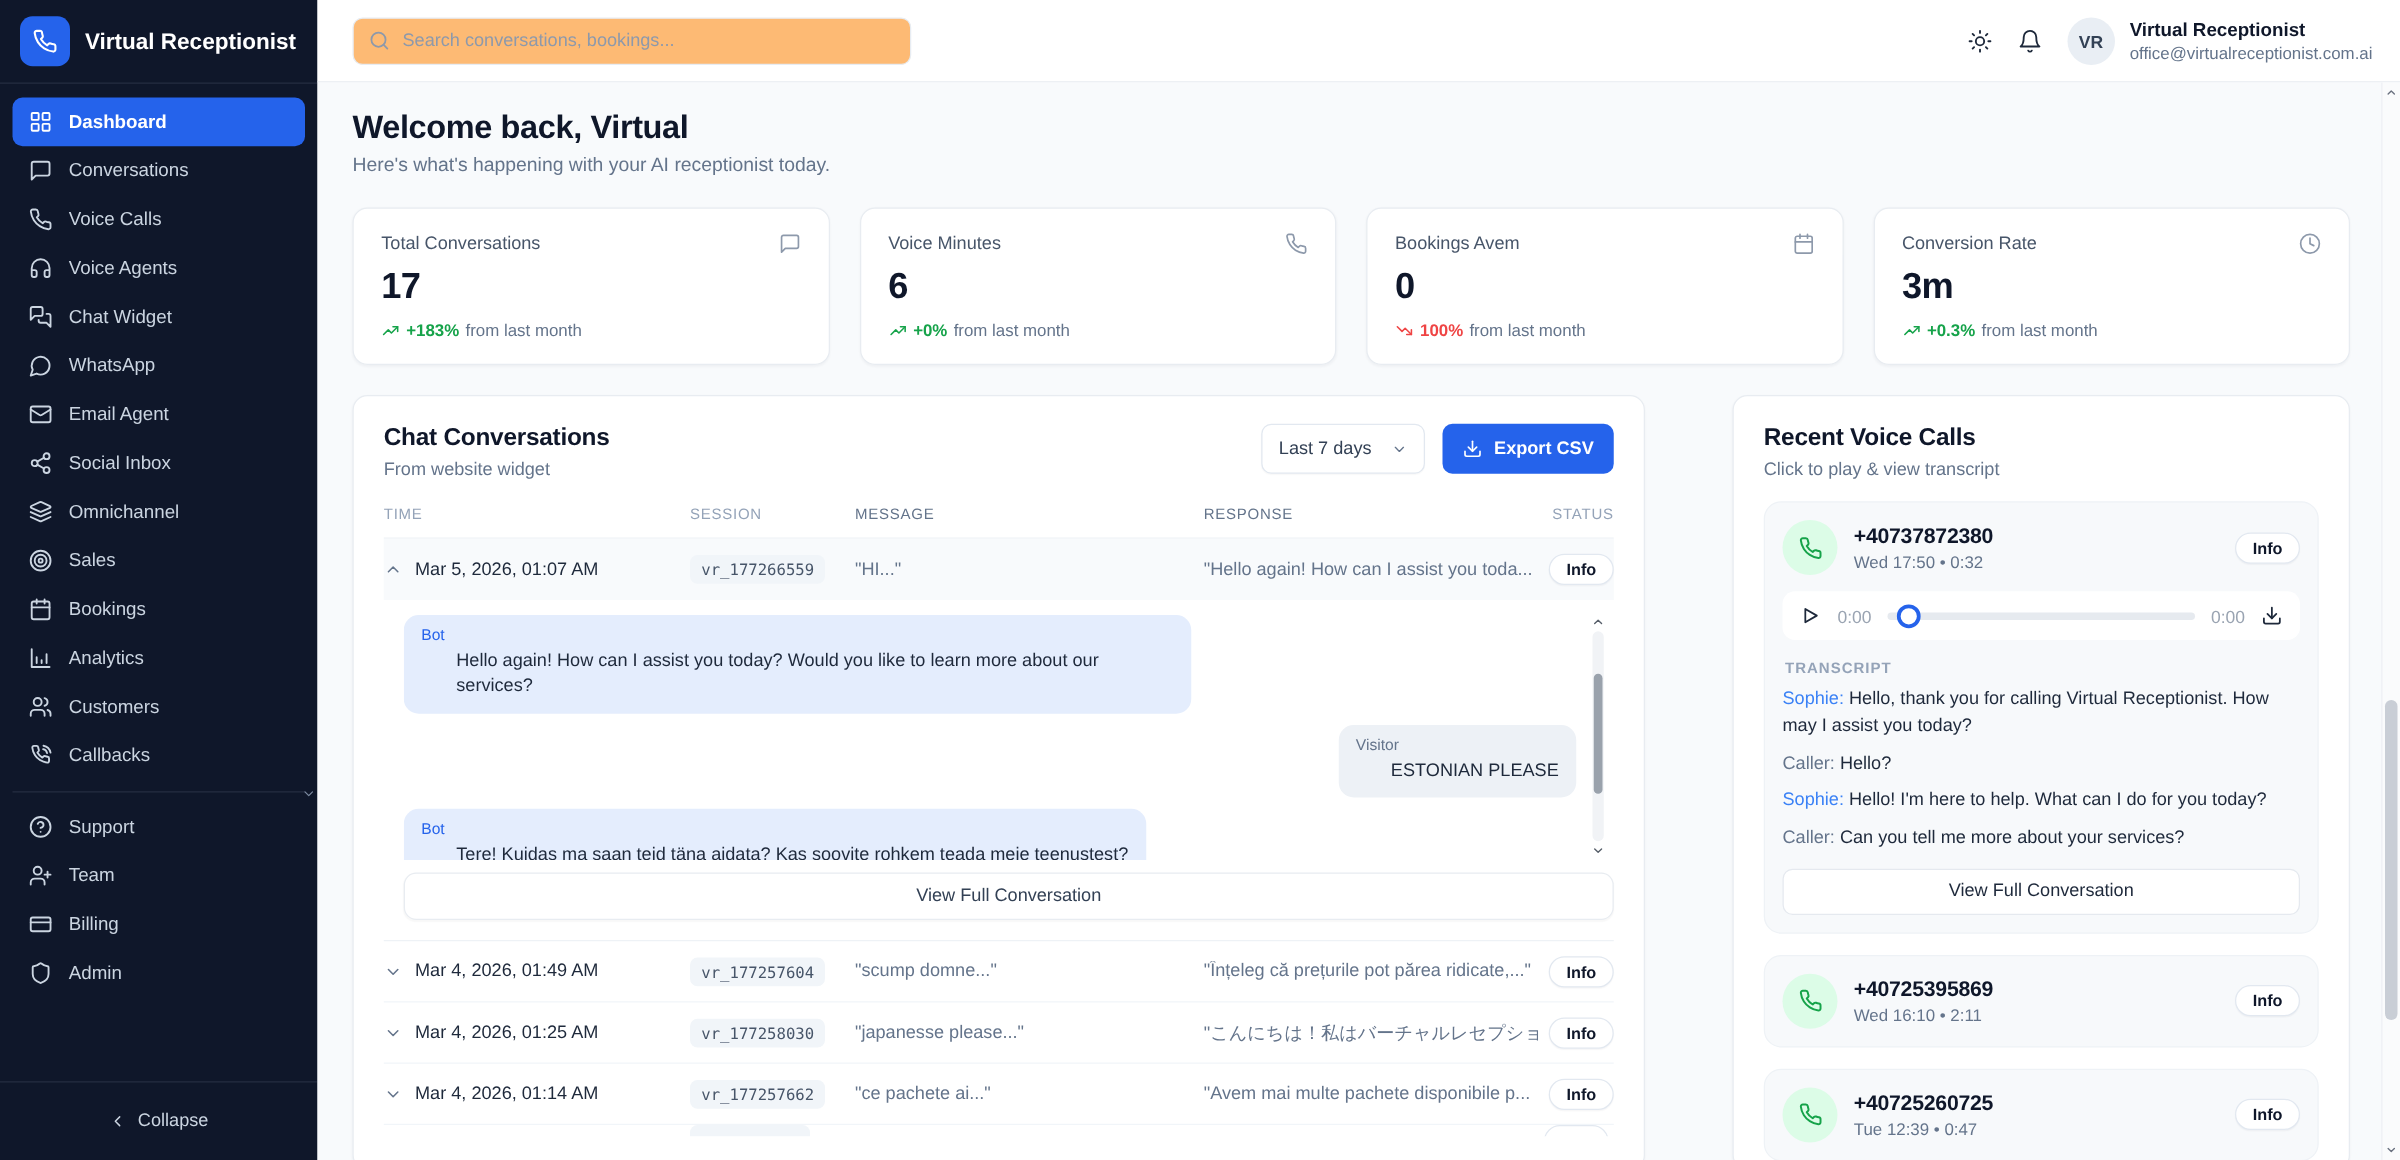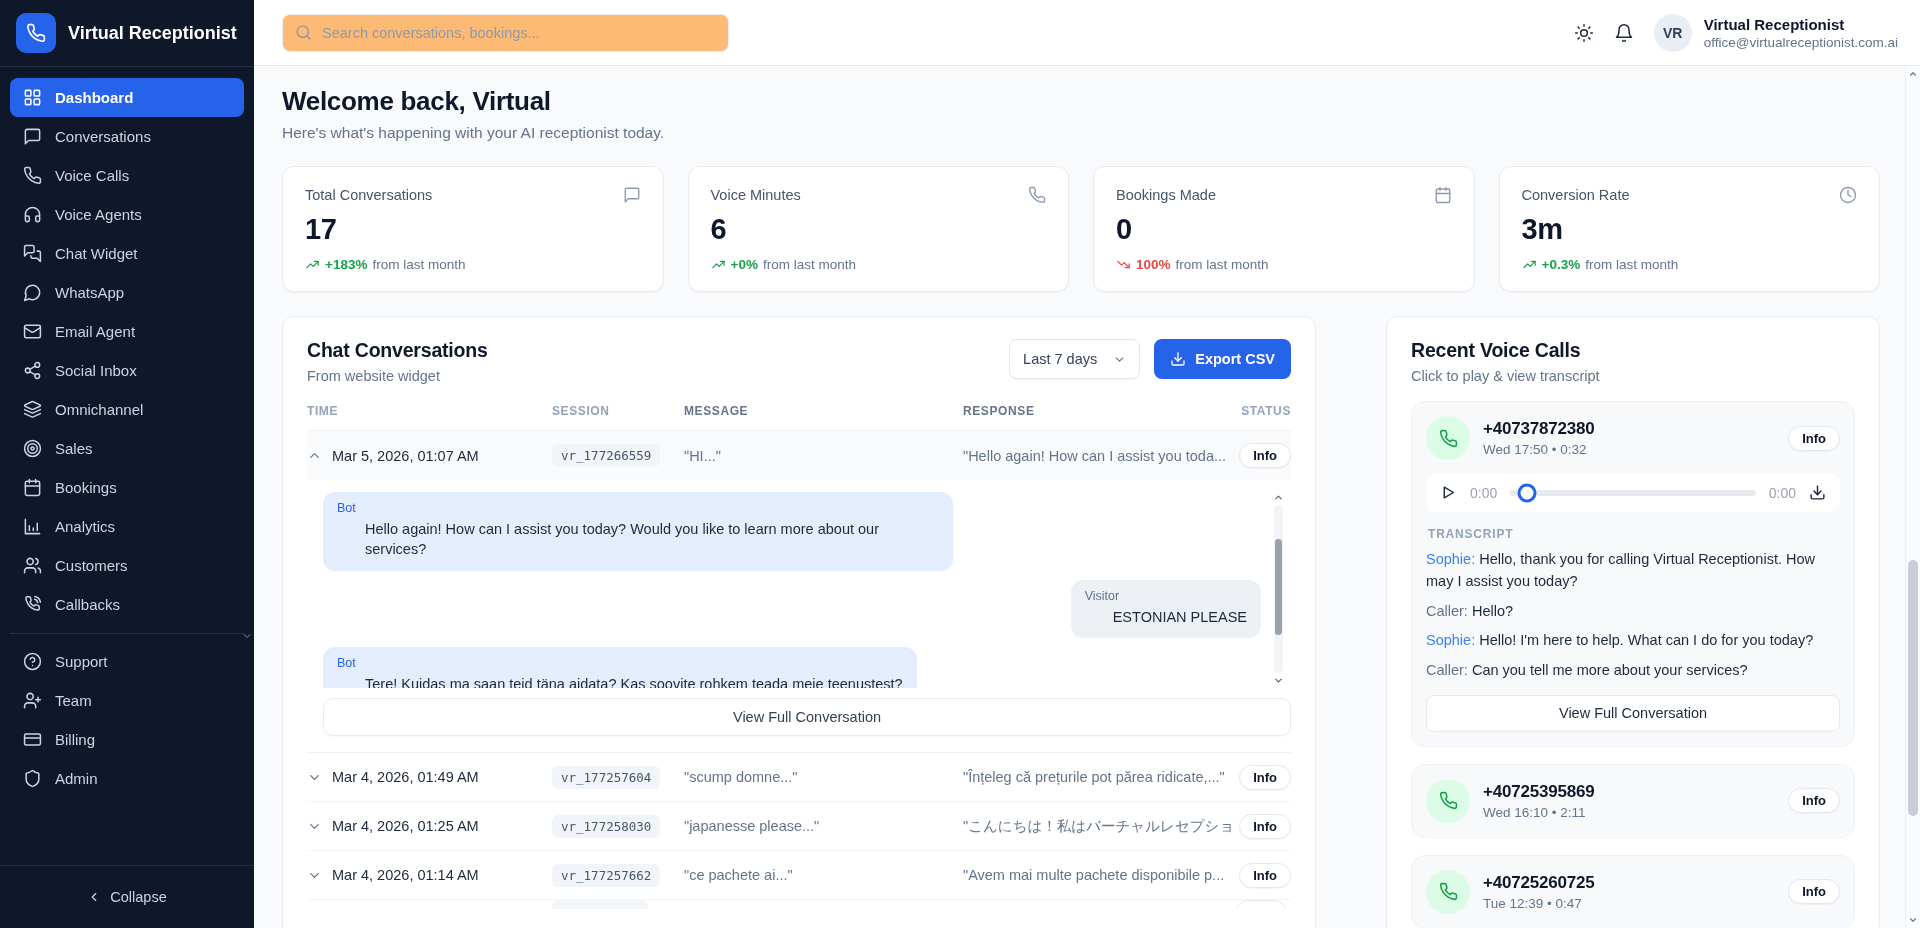--- a/index.html
+++ b/index.html
@@ -64,21 +64,21 @@
   .panel-head { display:flex; align-items:flex-start; }
   .panel-title { font-size:19.5px; font-weight:700; letter-spacing:-.2px; }
   .panel-sub { font-size:14.5px; color:#64748b; margin-top:6px; }
   .chat-controls { margin-left:auto; display:flex; gap:14px; align-items:center; }
   .range-select { height:40px; border:1px solid #e2e8f0; background:#fff; border-radius:8px; display:flex; align-items:center; gap:16px; padding:0 13px; font-size:14.5px; color:#334155; cursor:pointer; box-shadow:0 1px 1px rgba(16,24,40,.03); }
   .range-select svg { width:13px; height:13px; color:#64748b; }
   .export-btn { height:40px; background:#2563eb; color:#fff; border:none; border-radius:8px; display:flex; align-items:center; gap:9px; padding:0 16px; font-size:14.5px; font-weight:600; cursor:pointer; font-family:inherit; }
   .export-btn svg { width:16px; height:16px; }
 
   
-  .thead { display:flex; align-items:center; margin-top:20px; padding-bottom:12px; border-bottom:1px solid #eef2f6; font-size:12px; font-weight:700; letter-spacing:.6px; color:#94a3b8; }
+  .thead { display:flex; align-items:center; margin-top:20px; padding-bottom:12px; border-bottom:1px solid #eef2f6; font-size:12px; font-weight:400; letter-spacing:.6px; color:#94a3b8; }
   .c-time { width:245px; }
   .c-session { width:132px; }
   .c-message { width:279px; }
   .c-response { flex:1; min-width:0; padding-right:14px; }
   .c-status { width:56px; text-align:right; }
   .row { display:flex; align-items:center; height:49px; border-bottom:1px solid #f1f5f9; font-size:14.5px; cursor:pointer; }
   .row .c-time { display:flex; align-items:center; gap:10px; color:#1e293b; }
   .row .c-time svg { width:15px; height:15px; color:#64748b; flex-shrink:0; }
   .row.expanded { background:#f8fafc; border-bottom:none; }
   .session-pill { display:inline-block; font-family:"DejaVu Sans Mono","Liberation Mono",monospace; font-size:12.5px; color:#475569; background:#f1f5f9; border-radius:6px; padding:4px 9px; }
@@ -460,21 +460,21 @@
           <div class="stat-change up">
             <svg class="ic">
                 <use href="#i-trendup"></use>
               </svg>
             <span class="pct">+0%</span>
             <span class="note">from last month</span>
           </div>
         </div>
         <div class="stat-card">
           <div class="stat-top">
-            <span>Bookings Made</span>
+            <span>Bookings Avem</span>
             <svg class="ic">
                 <use href="#i-calendar"></use>
               </svg>
           </div>
           <div class="stat-value">0</div>
           <div class="stat-change down">
             <svg class="ic">
                 <use href="#i-trenddown"></use>
               </svg>
             <span class="pct">100%</span>

